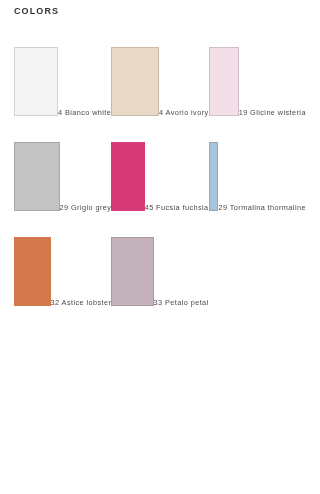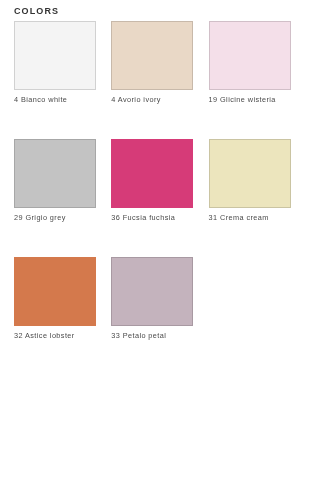--- a/index.html
+++ b/index.html
@@ -35,25 +35,24 @@
     position: absolute;
     left: 14px;
     top: 21px;
     width: 292px;
     display: flex;
     flex-wrap: wrap;
     gap: 0;
   }
   .cell {
     width: 97.3px;
-    height: 118px;
+    height: 95px;
     box-sizing: border-box;
     display: flex;
-    flex-direction: column;
-    align-items: flex-start;
+    align-items: flex-end;
   }
   .swatch {
     width: 82px;
     height: 69px;
     box-sizing: border-box;
     border: 1px solid rgba(0,0,0,0.14);
   }
   .swatch.dark-sw {
     border-color: rgba(0,0,0,0.0);
   }
@@ -86,25 +85,25 @@
       <div class="cell">
         <div class="swatch" style="background: rgb(244, 223, 233);"></div>
         <div class="caption">19 Glicine wisteria</div>
       </div>
       <div class="cell">
         <div class="swatch" style="background: rgb(195, 195, 195);"></div>
         <div class="caption">29 Grigio grey</div>
       </div>
       <div class="cell">
         <div class="swatch dark-sw" style="background: rgb(214, 59, 120);"></div>
-        <div class="caption">36 Fucsia fuchsia</div>
+        <div class="caption">45 Fucsia fuchsia</div>
       </div>
       <div class="cell">
-        <div class="swatch" style="background: rgb(236, 229, 189);"></div>
-        <div class="caption">31 Crema cream</div>
+        <div class="swatch" style="background: rgb(168, 196, 214);"></div>
+        <div class="caption">29 Tormalina thormaline</div>
       </div>
       <div class="cell">
         <div class="swatch dark-sw" style="background: rgb(212, 121, 76);"></div>
         <div class="caption">32 Astice lobster</div>
       </div>
       <div class="cell">
         <div class="swatch" style="background: rgb(196, 179, 189);"></div>
         <div class="caption">33 Petalo petal</div>
       </div>
     </div>

